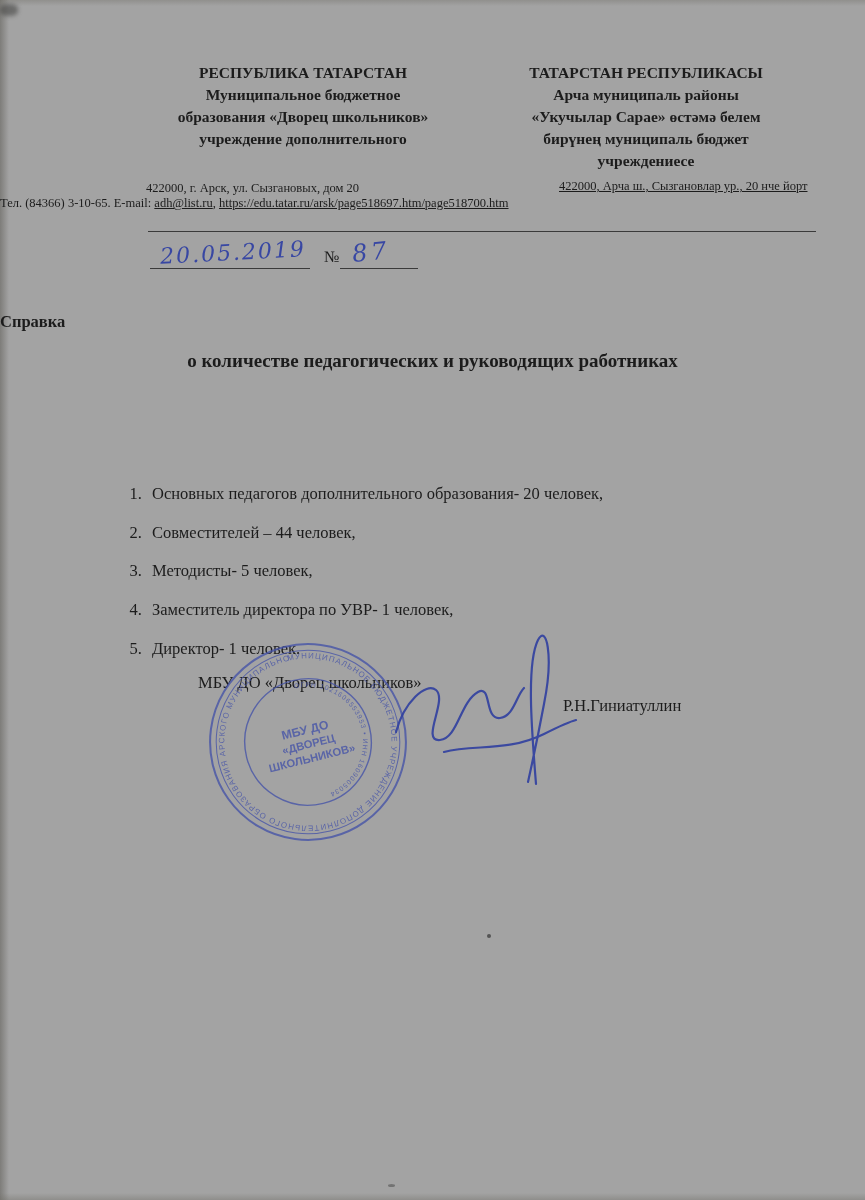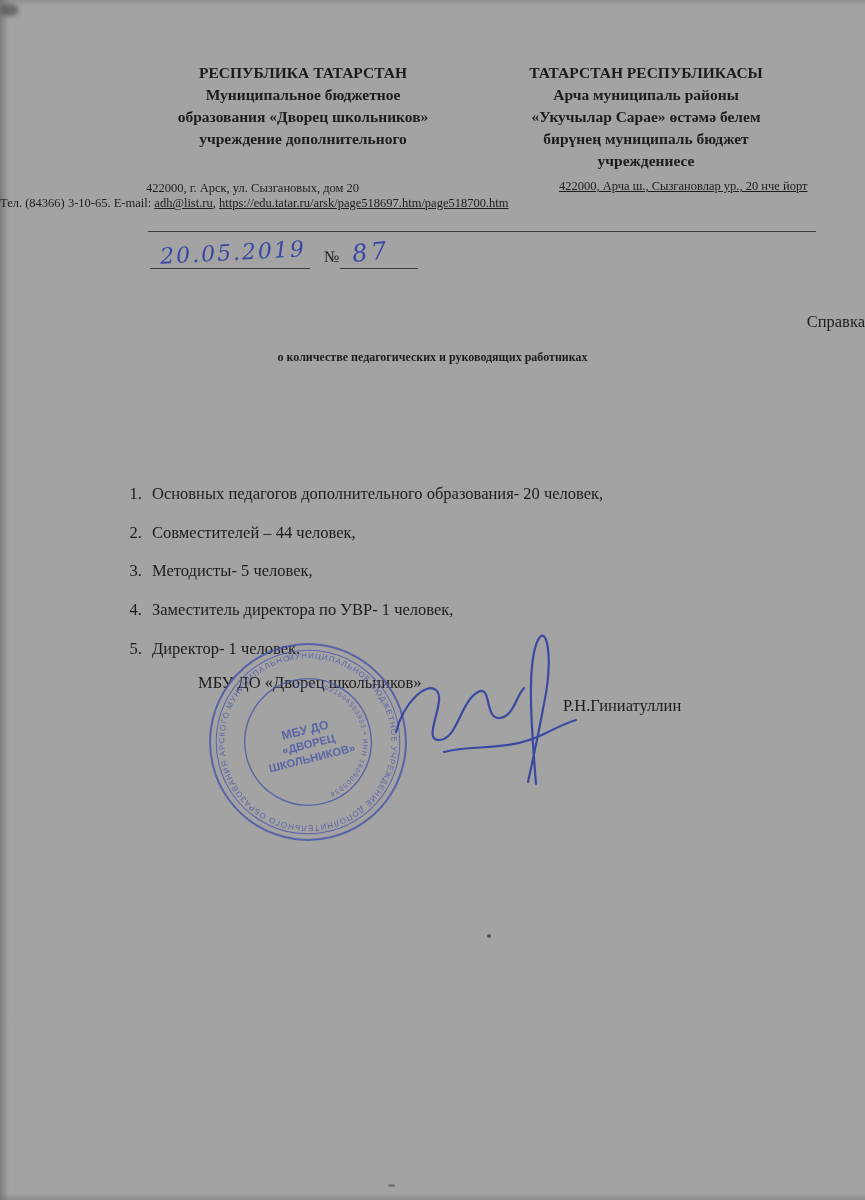--- a/index.html
+++ b/index.html
@@ -37,22 +37,22 @@
   .rule{position:absolute;top:231px;left:148px;width:668px;border-top:1.6px solid #3a3a3a;}
 
   
   .hand{font-style:italic;color:#3847a3;font-family:"DejaVu Serif","Liberation Serif",serif;}
   .date-hand{position:absolute;top:240px;left:160px;font-size:22px;letter-spacing:2px;transform:rotate(-3deg);}
   .date-underline{position:absolute;top:268px;left:150px;width:160px;border-bottom:1.6px solid #3a3a3a;}
   .no-label{position:absolute;top:248px;left:324px;font-size:16px;}
   .num-hand{position:absolute;top:238px;left:352px;font-size:24px;letter-spacing:4px;transform:rotate(-6deg);}
   .num-underline{position:absolute;top:268px;left:340px;width:78px;border-bottom:1.6px solid #3a3a3a;}
 
-  .title{position:absolute;top:312px;left:0;width:100%;text-align:right;font-weight:normal;font-size:16.5px;}
-  .subtitle{position:absolute;top:350px;left:0;width:100%;text-align:center;font-weight:bold;font-size:12px;}
+  .title{position:absolute;top:312px;left:0;width:100%;text-align:left;font-weight:bold;font-size:16.5px;}
+  .subtitle{position:absolute;top:350px;left:0;width:100%;text-align:center;font-weight:bold;font-size:19px;}
 
   .body-par{position:absolute;top:388px;left:58px;width:758px;font-size:16.5px;line-height:1.6;}
 
   .staff-list{position:absolute;top:468px;left:96px;width:680px;font-size:16.5px;margin:16px;padding-left:34px;}
   .staff-list li{margin-bottom:18px;line-height:1.25;padding-left:6px;}
 
   .sig-block{position:absolute;top:672px;left:198px;font-size:16.5px;line-height:1.35;}
   .sig-name{position:absolute;top:696px;left:563px;font-size:16.5px;}
 
   .stamp{position:absolute;top:640px;left:206px;width:204px;height:204px;opacity:.78;transform:rotate(-14deg);}

